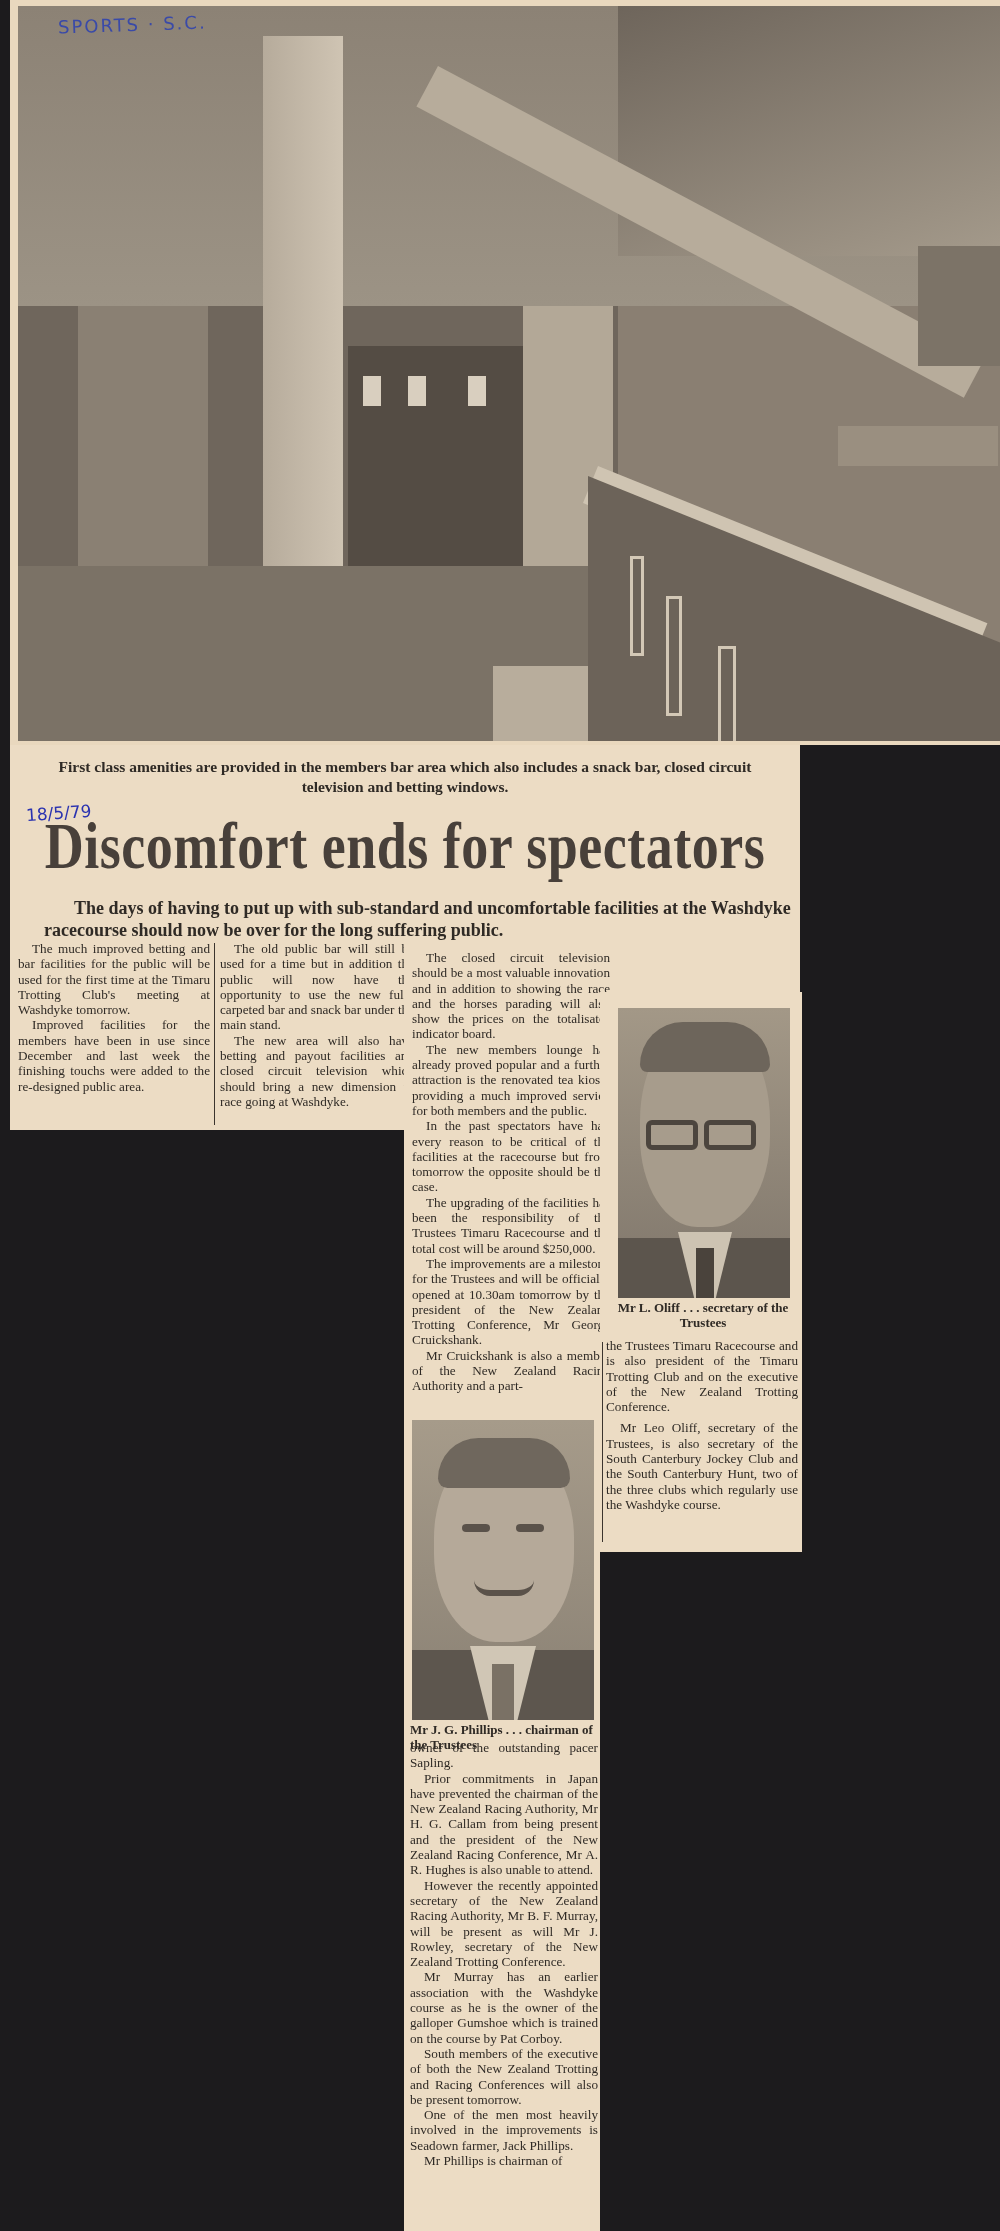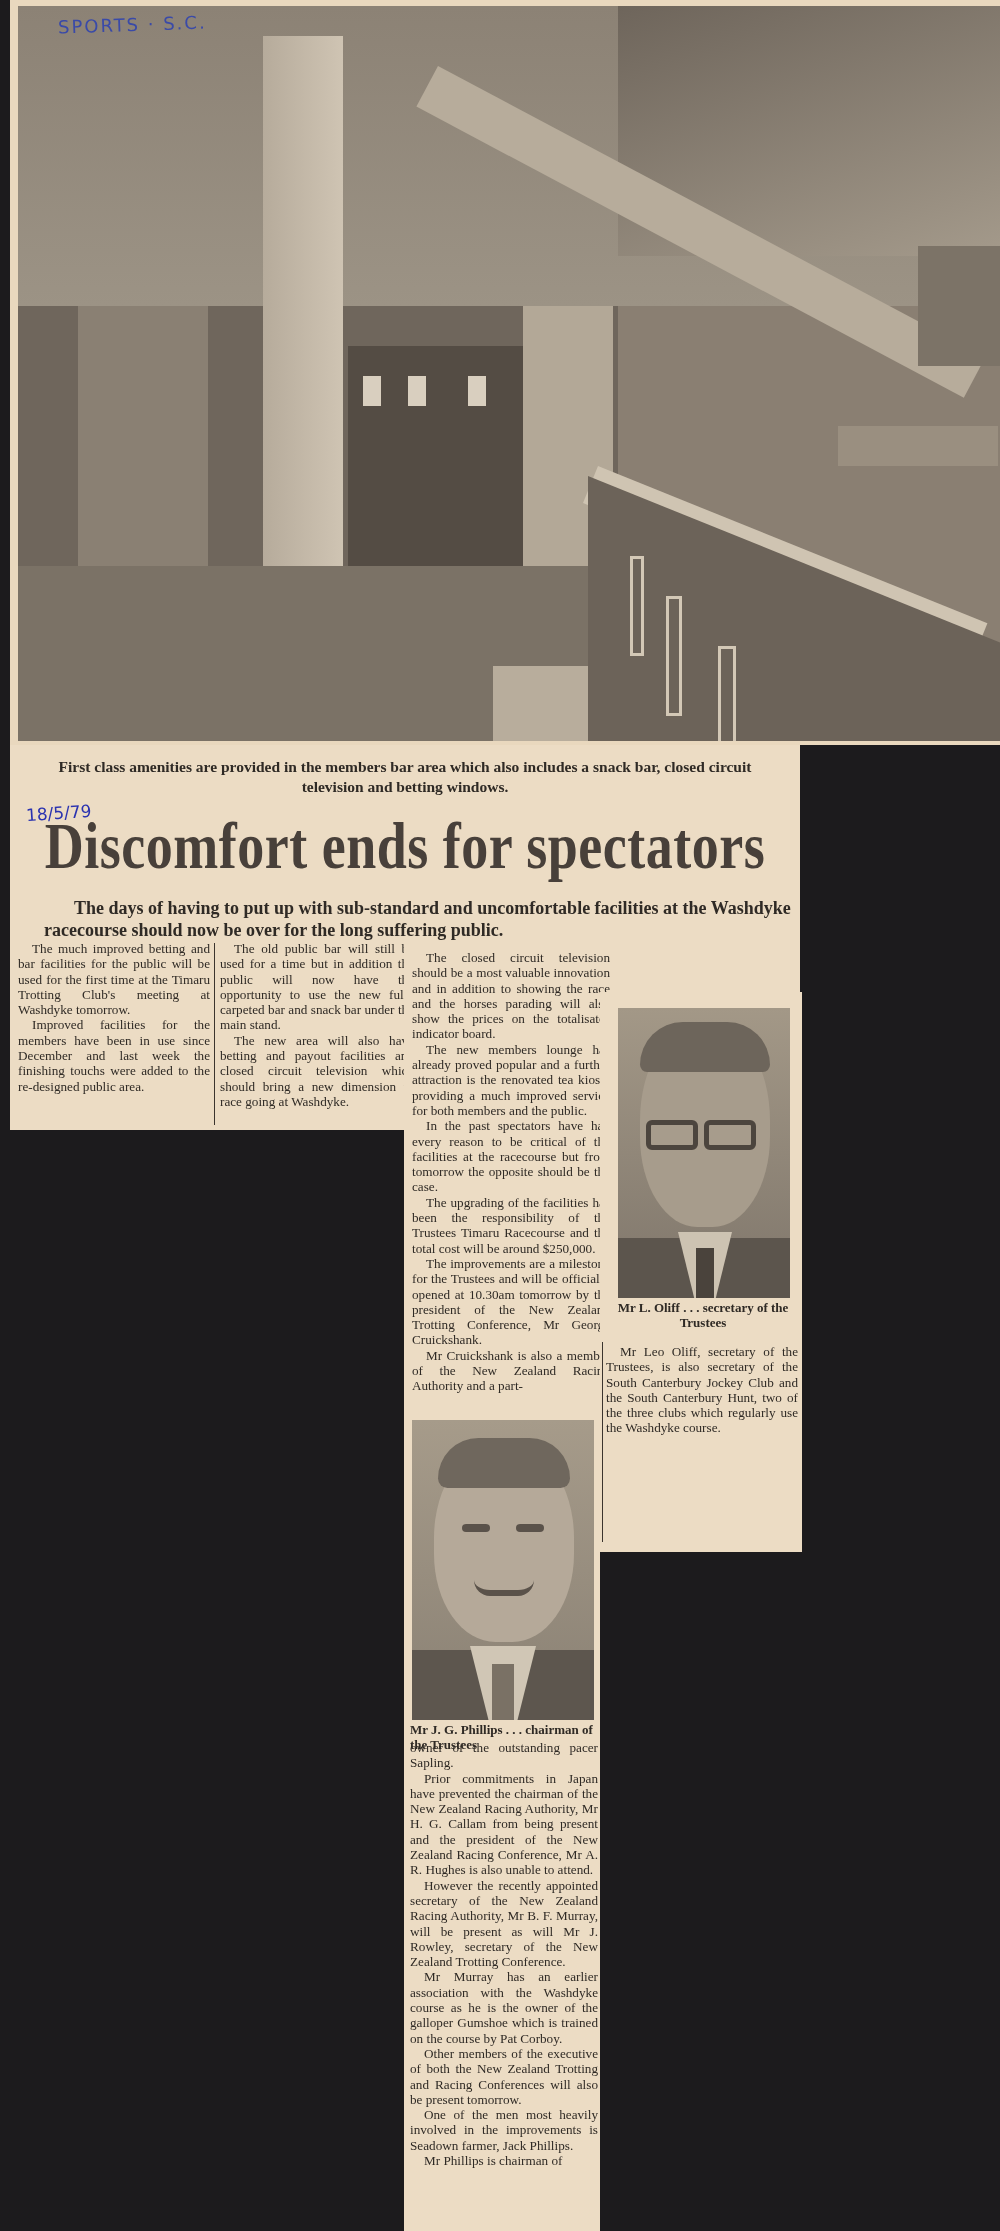--- a/index.html
+++ b/index.html
@@ -135,20 +135,21 @@
     <div class="ph" style="left:22px;top:14px;width:130px;height:50px;border-radius:60px 60px 10px 10px;background:#6d655b;"></div>
     <div class="ph" style="left:28px;top:112px;width:52px;height:30px;border:5px solid #4c453e;border-radius:6px;"></div>
     <div class="ph" style="left:86px;top:112px;width:52px;height:30px;border:5px solid #4c453e;border-radius:6px;"></div>
     <div class="ph" style="left:0;top:230px;width:172px;height:60px;background:#5c554d;"></div>
     <div class="ph" style="left:60px;top:224px;width:54px;height:66px;background:#cdc3b2;clip-path:polygon(0 0,100% 0,70% 100%,30% 100%);"></div>
     <div class="ph" style="left:78px;top:240px;width:18px;height:50px;background:#4a433c;"></div>
   </div>
   <div id="oliff-cap">Mr L. Oliff . . . secretary of the Trustees</div>
   <div class="rule" style="left:2px;top:350px;height:200px;"></div>
   <div class="col" id="col4">
+    <p style="text-indent:0">the Trustees Timaru Racecourse and is also president of the Timaru Trotting Club and on the executive of the New Zealand Trotting Conference.</p>
     <p style="margin-top:6px">Mr Leo Oliff, secretary of the Trustees, is also secretary of the South Canterbury Jockey Club and the South Canterbury Hunt, two of the three clubs which regularly use the Washdyke course.</p>
   </div>
 </div>
 
 <div class="paper" id="low-block">
   <div id="phillips-photo">
     <div class="ph" style="left:0;top:0;width:182px;height:300px;background:linear-gradient(180deg,#a69b8a,#8a8174);"></div>
     <div class="face" style="left:22px;top:22px;width:140px;height:200px;background:#b5a999;"></div>
     <div class="ph" style="left:26px;top:18px;width:132px;height:50px;border-radius:60px 60px 14px 14px;background:#6f675d;"></div>
     <div class="ph" style="left:50px;top:104px;width:28px;height:8px;background:#5a524a;border-radius:4px;"></div>
@@ -157,17 +158,17 @@
     <div class="ph" style="left:0;top:230px;width:182px;height:70px;background:#5d564e;"></div>
     <div class="ph" style="left:58px;top:226px;width:66px;height:74px;background:#d0c6b5;clip-path:polygon(0 0,100% 0,72% 100%,28% 100%);"></div>
     <div class="ph" style="left:80px;top:244px;width:22px;height:56px;background:#7a7165;"></div>
   </div>
   <div id="phillips-cap">Mr J. G. Phillips . . . chairman of the Trustees</div>
   <div class="col" id="col5">
     <p style="text-indent:0">owner of the outstanding pacer Sapling.</p>
     <p>Prior commitments in Japan have prevented the chairman of the New Zealand Racing Authority, Mr H. G. Callam from being present and the president of the New Zealand Racing Conference, Mr A. R. Hughes is also unable to attend.</p>
     <p>However the recently appointed secretary of the New Zealand Racing Authority, Mr B. F. Murray, will be present as will Mr J. Rowley, secretary of the New Zealand Trotting Conference.</p>
     <p>Mr Murray has an earlier association with the Washdyke course as he is the owner of the galloper Gumshoe which is trained on the course by Pat Corboy.</p>
-    <p>Other members of the executive of both the New Zealand Trotting and Racing Conferences will also be present tomorrow.</p>
+    <p>South members of the executive of both the New Zealand Trotting and Racing Conferences will also be present tomorrow.</p>
     <p>One of the men most heavily involved in the improvements is Seadown farmer, Jack Phillips.</p>
     <p>Mr Phillips is chairman of</p>
   </div>
 </div>
 
 </body></html>

